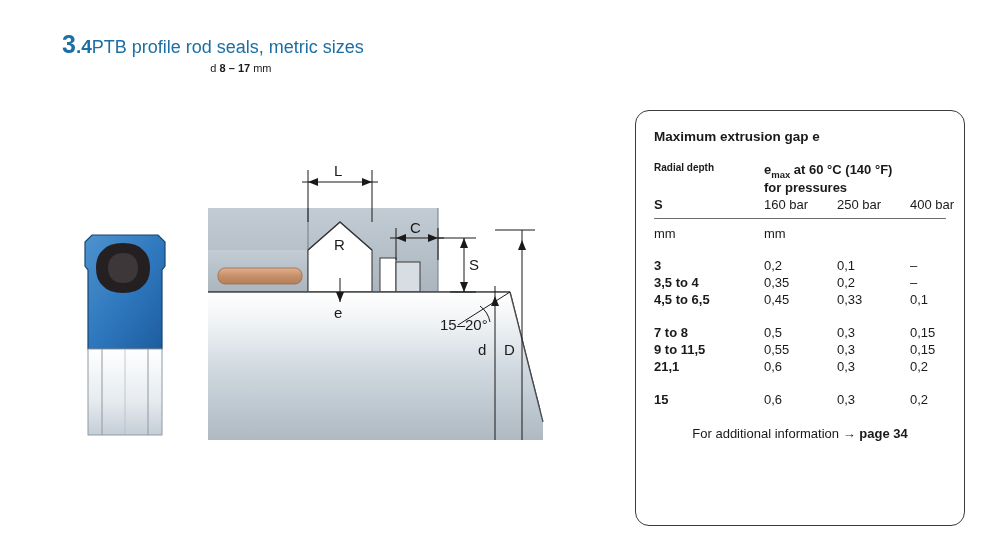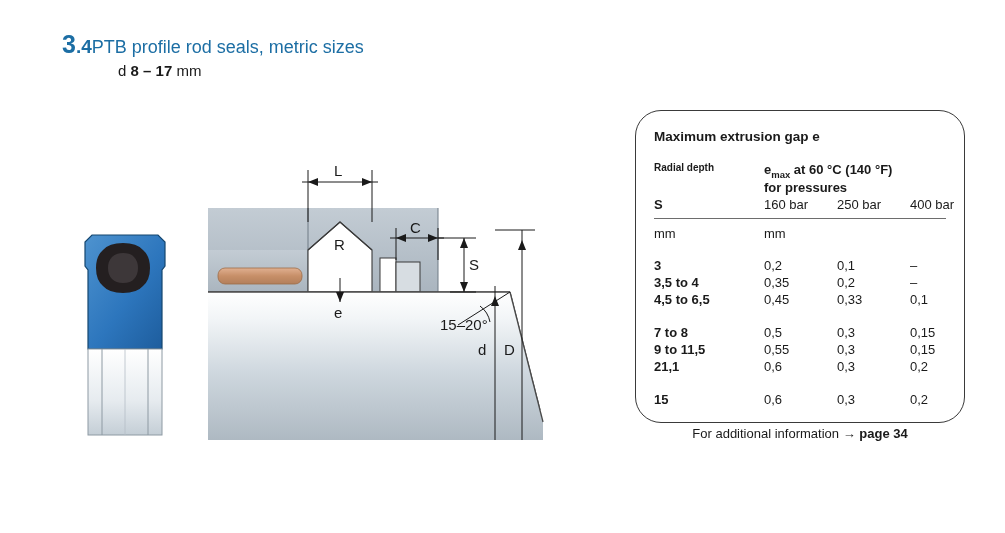--- a/index.html
+++ b/index.html
@@ -38,22 +38,23 @@
     font-weight: bold;
   }
   #header .title {
     font-size: 18px;
     font-weight: normal;
     color: #1c6ea4;
   }
   #header .subtitle {
     margin-left: 56px;
     margin-top: 3px;
-    font-size: 15px;
+    font-size: 11px;
     color: #1a1a1a;
+    text-align: center;
   }
   #header .subtitle .b {
     font-weight: bold;
   }
 
   
   #drawing {
     position: absolute;
     left: 40px;
     top: 110px;
@@ -61,23 +62,23 @@
     height: 330px;
   }
   #drawing svg { display: block; }
 
   
   #gapbox {
     position: absolute;
     left: 635px;
     top: 110px;
     width: 330px;
-    height: 313px;
+    height: 416px;
     border: 1px solid #3a3a3a;
-    border-radius: 26px;
+    border-radius: 14px;
     box-sizing: border-box;
     padding: 14px 18px 10px 18px;
   }
   #gapbox .box-title {
     font-size: 13.5px;
     font-weight: bold;
     margin-top: 4px;
     margin-bottom: 18px;
   }
   .hdr-row {

